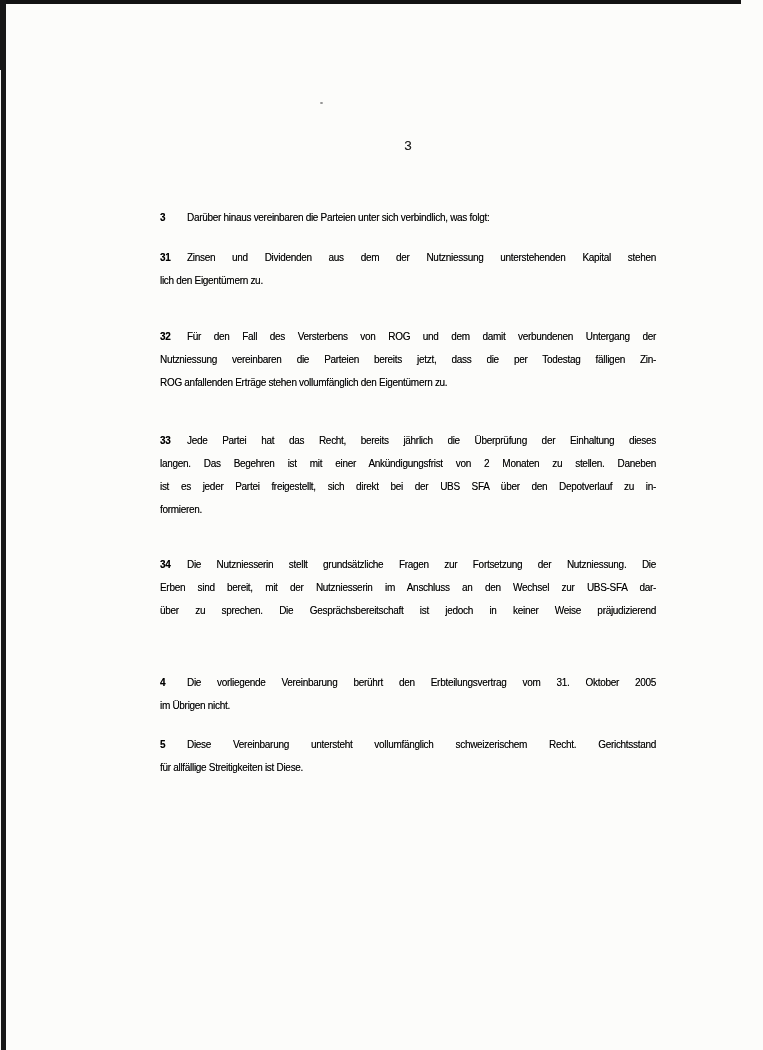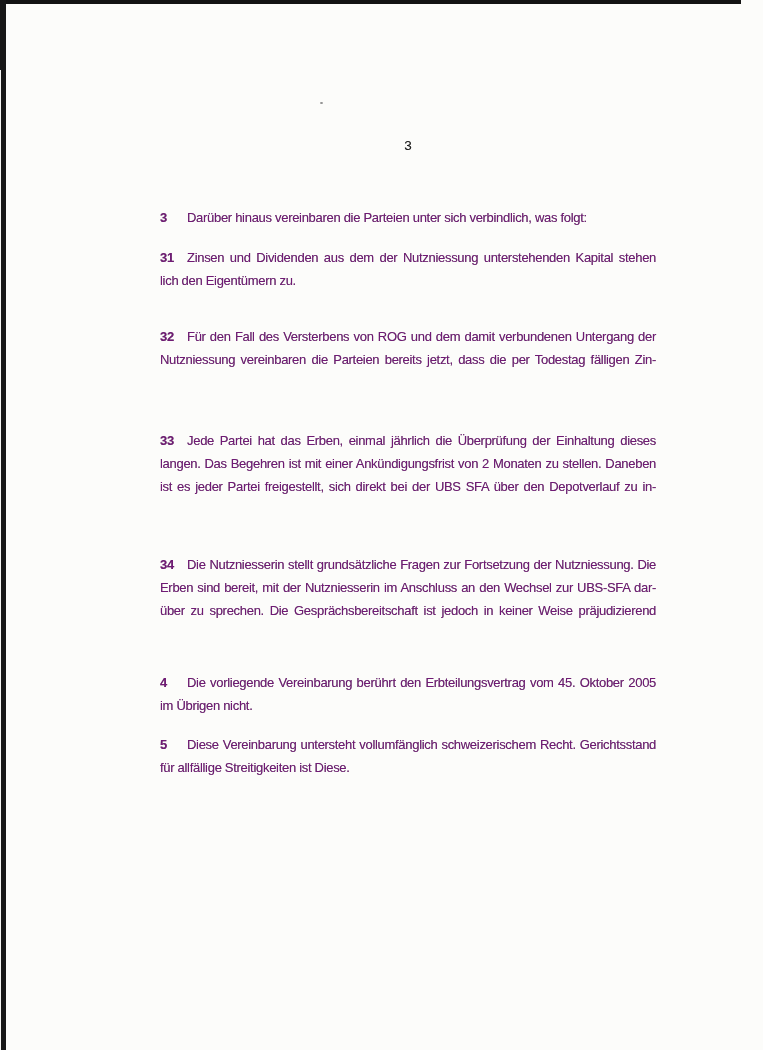--- a/index.html
+++ b/index.html
@@ -51,22 +51,22 @@
     text-align: center;
     font-size: 13.5px;
     line-height: 23px;
     color: #1f1f1f;
     text-shadow: 0 0 0.4px rgba(30,30,30,0.5);
   }
   .para {
     position: absolute;
     left: 160px;
     width: 496px;
-    color: #701a75;
-    font-size: 13px;
+    color: #000000;
+    font-size: 10px;
     letter-spacing: -0.3px;
     text-shadow: 0 0 0.4px rgba(30,30,30,0.5);
   }
   .line {
     line-height: 23px;
     text-align: justify;
     text-align-last: justify;
   }
   .line.end {
     text-align-last: left;
@@ -95,36 +95,38 @@
   </div>
 
   <div class="para" style="top:246px">
     <div class="line"><span class="pnum">31</span><span>Zinsen und Dividenden aus dem der Nutzniessung unterstehenden Kapital stehen</span></div>
     <div class="line end">lich den Eigentümern zu.</div>
   </div>
 
   <div class="para" style="top:325px">
     <div class="line"><span class="pnum">32</span><span>Für den Fall des Versterbens von ROG und dem damit verbundenen Untergang der</span></div>
     <div class="line">Nutzniessung vereinbaren die Parteien bereits jetzt, dass die per Todestag fälligen Zin-</div>
+    <div class="line end">ROG anfallenden Erträge stehen vollumfänglich den Eigentümern zu.</div>
   </div>
 
   <div class="para" style="top:429px">
-    <div class="line"><span class="pnum">33</span><span>Jede Partei hat das Erben, einmal jährlich die Überprüfung der Einhaltung dieses</span></div>
+    <div class="line"><span class="pnum">33</span><span>Jede Partei hat das Recht, bereits jährlich die Überprüfung der Einhaltung dieses</span></div>
     <div class="line">langen. Das Begehren ist mit einer Ankündigungsfrist von 2 Monaten zu stellen. Daneben</div>
     <div class="line">ist es jeder Partei freigestellt, sich direkt bei der UBS SFA über den Depotverlauf zu in-</div>
+    <div class="line end">formieren.</div>
   </div>
 
   <div class="para" style="top:553px">
     <div class="line"><span class="pnum">34</span><span>Die Nutzniesserin stellt grundsätzliche Fragen zur Fortsetzung der Nutzniessung. Die</span></div>
     <div class="line">Erben sind bereit, mit der Nutzniesserin im Anschluss an den Wechsel zur UBS-SFA dar-</div>
     <div class="line">über zu sprechen. Die Gesprächsbereitschaft ist jedoch in keiner Weise präjudizierend</div>
   </div>
 
   <div class="para" style="top:671px">
-    <div class="line"><span class="pnum">4</span><span>Die vorliegende Vereinbarung berührt den Erbteilungsvertrag vom 45. Oktober 2005</span></div>
+    <div class="line"><span class="pnum">4</span><span>Die vorliegende Vereinbarung berührt den Erbteilungsvertrag vom 31. Oktober 2005</span></div>
     <div class="line end">im Übrigen nicht.</div>
   </div>
 
   <div class="para" style="top:733px">
     <div class="line"><span class="pnum">5</span><span>Diese Vereinbarung untersteht vollumfänglich schweizerischem Recht. Gerichtsstand</span></div>
     <div class="line end">für allfällige Streitigkeiten ist Diese.</div>
   </div>
 
 
 </div>

